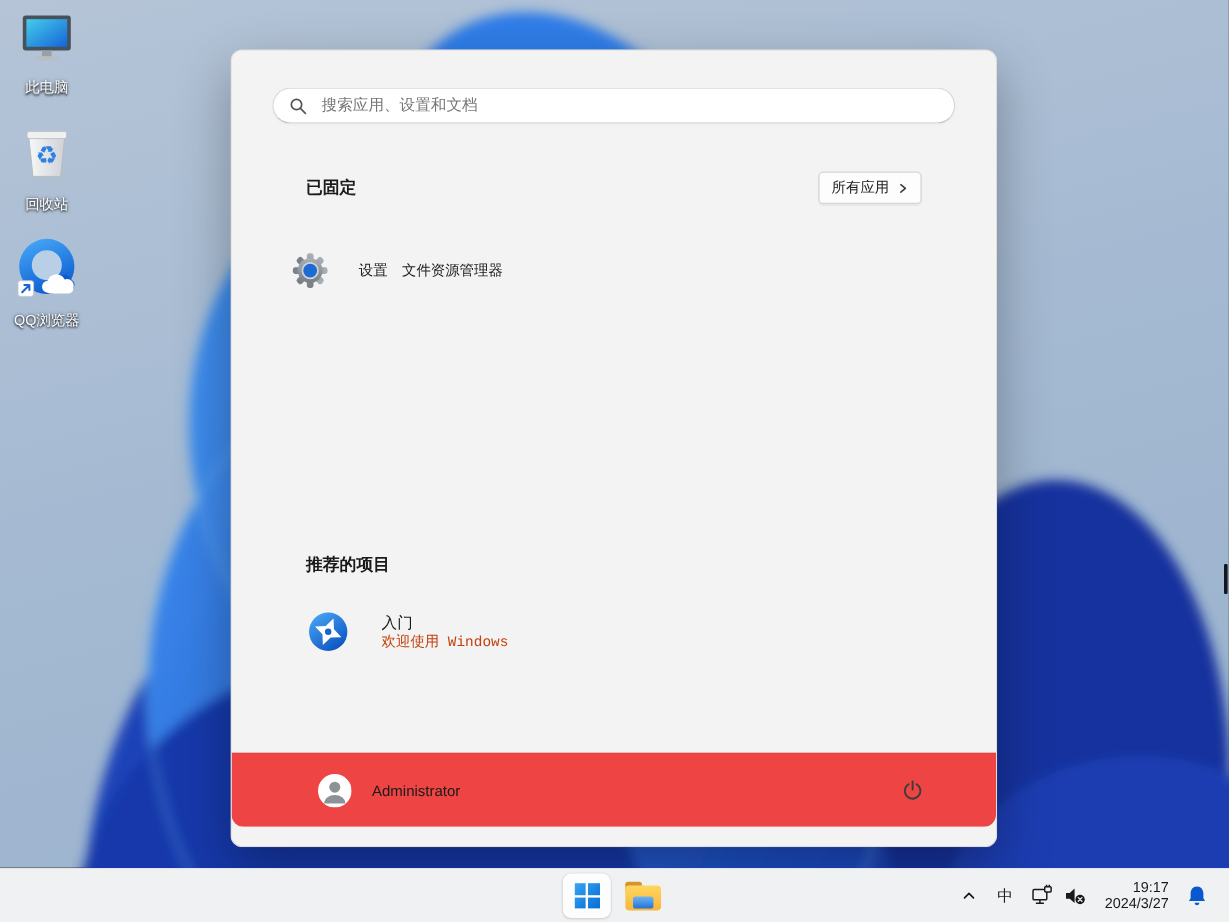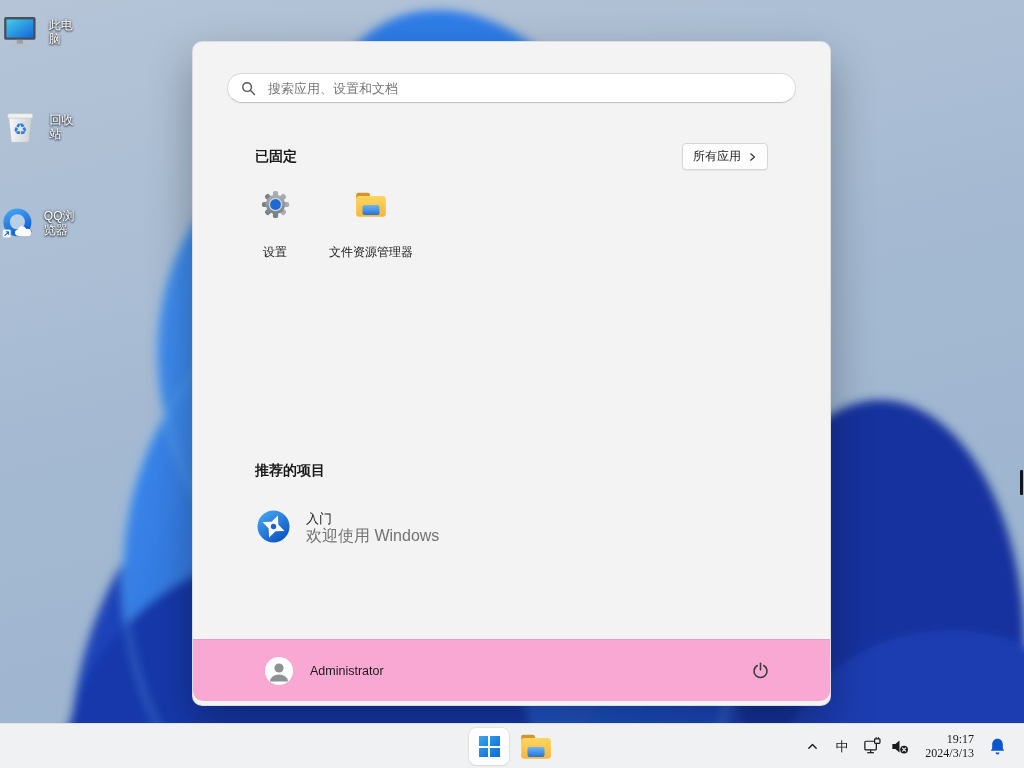--- a/index.html
+++ b/index.html
@@ -4,53 +4,53 @@
 <style>
   html,body{margin:0;padding:0;background:#666;}
   #screen{position:relative;width:1024px;height:768px;overflow:hidden;
     font-family:"Liberation Sans","DejaVu Sans",sans-serif;-webkit-font-smoothing:antialiased;}
   svg{display:block;}
 
   
   .wallpaper{position:absolute;left:0;top:0;width:1024px;height:723px;}
 
   
-  .dicon{position:absolute;left:1px;width:76px;display:flex;flex-direction:row;
+  .dicon{position:absolute;left:1px;width:76px;display:flex;flex-direction:column;
     align-items:center;gap:10px;cursor:pointer;}
   .dicon .dlabel{color:#fff;font-size:12px;line-height:14px;
     text-shadow:0 1px 2px rgba(0,0,0,.9),0 0 3px rgba(0,0,0,.55);}
 
   
   .start-menu{position:absolute;left:192px;top:41px;width:639px;height:665px;
     background:#f3f3f3;border:1px solid rgba(0,0,0,.09);border-radius:10px;
     box-shadow:0 18px 45px rgba(0,0,0,.30);box-sizing:border-box;}
   .sm-search{position:absolute;left:34px;right:34px;top:31px;height:30px;}
   .sm-search input{width:100%;height:100%;box-sizing:border-box;border-radius:16px;
     border:1px solid #dadada;border-bottom-color:#c2c2c2;background:#fff;
     padding:0 14px 0 40px;font-size:13px;color:#8b5cf6;outline:none;
-    font-family:Liberation Sans, sans-serif;box-shadow:0 1px 2px rgba(0,0,0,.04);}
+    font-family:Liberation Serif, serif;box-shadow:0 1px 2px rgba(0,0,0,.04);}
   .sm-search input::placeholder{color:#767676;}
   .sm-search .mag{position:absolute;left:14px;top:8px;}
   .sm-row-header{position:absolute;left:62px;right:62px;display:flex;
     align-items:center;justify-content:space-between;}
   .sm-title{font-size:14px;font-weight:700;color:#1a1a1a;font-family:Liberation Serif, serif;}
   .all-apps-btn{display:flex;align-items:center;gap:7px;background:#fdfdfd;
     border:1px solid #d6d6d6;border-radius:4px;padding:4px 10px;font-size:12px;
     color:#1b1b1b;cursor:pointer;font-family:Liberation Mono, monospace;box-shadow:0 1px 1px rgba(0,0,0,.05);}
   .sm-tiles{position:absolute;left:34px;top:147px;display:flex;}
-  .tile{width:96px;height:72px;display:flex;flex-direction:column;align-items:center;
+  .tile{width:96px;height:72px;display:flex;flex-direction:row;align-items:center;
     justify-content:flex-end;gap:24px;border-radius:6px;cursor:pointer;}
   .tile .tlabel{font-size:12px;color:#1b1b1b;white-space:nowrap;}
   .rec-header{top:420px;align-items:center;}
   .rec-item{position:absolute;left:54px;top:460px;width:320px;padding:8px 10px;
-    display:flex;align-items:center;gap:16px;border-radius:6px;cursor:pointer;}
+    display:flex;align-items:center;gap:28px;border-radius:6px;cursor:pointer;}
   .rec-title{font-size:13px;color:#1a1a1a;line-height:16px;}
-  .rec-sub{font-size:16px;color:#737373;line-height:15px;margin-top:1px;}
-  .sm-footer{position:absolute;left:0;right:0;bottom:4px;height:62px;
-    background:#f9a8d4;border-top:1px solid rgba(0,0,0,.07);
+  .rec-sub{font-size:12px;color:#c2410c;line-height:15px;margin-top:1px;font-family:Liberation Mono, monospace;}
+  .sm-footer{position:absolute;left:0;right:0;bottom:16px;height:62px;
+    background:#ef4444;border-top:1px solid rgba(0,0,0,.07);
     border-radius:0 0 10px 10px;display:flex;align-items:center;
     justify-content:space-between;padding:0 52px 0 66px;box-sizing:border-box;}
   .user-chip{display:flex;align-items:center;gap:17px;cursor:pointer;
     border-radius:6px;padding:4px 6px;}
   .user-name{font-size:12.5px;color:#1a1a1a;}
   .power-btn{width:36px;height:36px;display:flex;align-items:center;
     justify-content:center;border-radius:5px;cursor:pointer;background:transparent;border:none;}
 
   
   .taskbar{position:absolute;left:0;right:0;bottom:0;height:45px;
@@ -69,21 +69,21 @@
   .tb-tray{position:absolute;right:0;top:0;height:45px;display:flex;align-items:center;
     padding-right:10px;}
   .tray-btn{height:34px;display:flex;align-items:center;justify-content:center;
     border-radius:5px;cursor:pointer;color:#1a1a1a;}
   .tray-chevron{width:26px;margin-right:4px;}
   .tray-ime{width:26px;font-size:13px;margin-right:4px;}
   .tray-net{width:27px;}
   .tray-vol{width:27px;margin-right:8px;}
   .tray-clock{display:flex;flex-direction:column;align-items:flex-end;
     justify-content:center;font-size:12px;line-height:13.5px;color:#1a1a1a;
-    cursor:pointer;padding:2px 4px;border-radius:5px;font-family:Liberation Serif, serif;}
+    cursor:pointer;padding:2px 4px;border-radius:5px;}
   .tray-bell{width:34px;margin-left:2px;}
 
   .edge-marker{position:absolute;right:1px;top:470px;width:3px;height:25px;
     background:#14161f;border-radius:1px;}
 </style>
 </head>
 <body>
 
 <div id="screen">
 
@@ -325,21 +325,21 @@
       </div>
       <div class="tray-btn tray-vol">
         <svg width="21" height="21" viewBox="0 0 22 22">
           <path d="M3.5 8.5 v5 h3.2 l4.3 3.8 v-12.6 L6.7 8.5 Z" fill="#1a1a1a"></path>
           <circle cx="15.8" cy="14.2" r="4.1" fill="#1a1a1a"></circle>
           <path d="M14.2 12.6 l3.2 3.2 M17.4 12.6 l-3.2 3.2" stroke="#eff1f3" stroke-width="1.2" stroke-linecap="round"></path>
         </svg>
       </div>
       <div class="tray-clock">
         <span>19:17</span>
-        <span>2024/3/13</span>
+        <span>2024/3/27</span>
       </div>
       <div class="tray-btn tray-bell">
         <svg width="19" height="19" viewBox="0 0 20 20">
           <path d="M10 1.8 C6.4 1.8 4.4 4.7 4.4 8 V12.1 L2.9 14.6 H17.1 L15.6 12.1 V8 C15.6 4.7 13.6 1.8 10 1.8 Z" fill="#0b57ce"></path>
           <path d="M7.9 16.2 a2.1 2.1 0 0 0 4.2 0 Z" fill="#0b57ce"></path>
         </svg>
       </div>
     </div>
   </div>
 </div>

